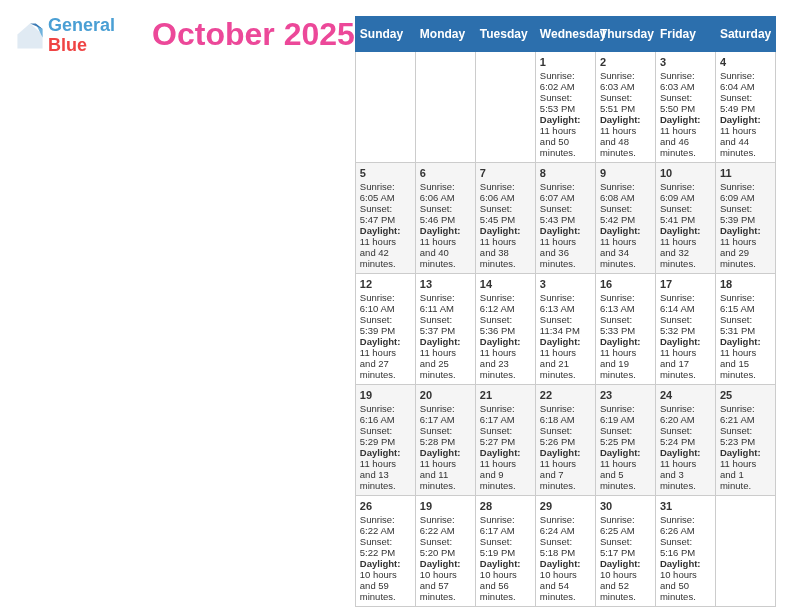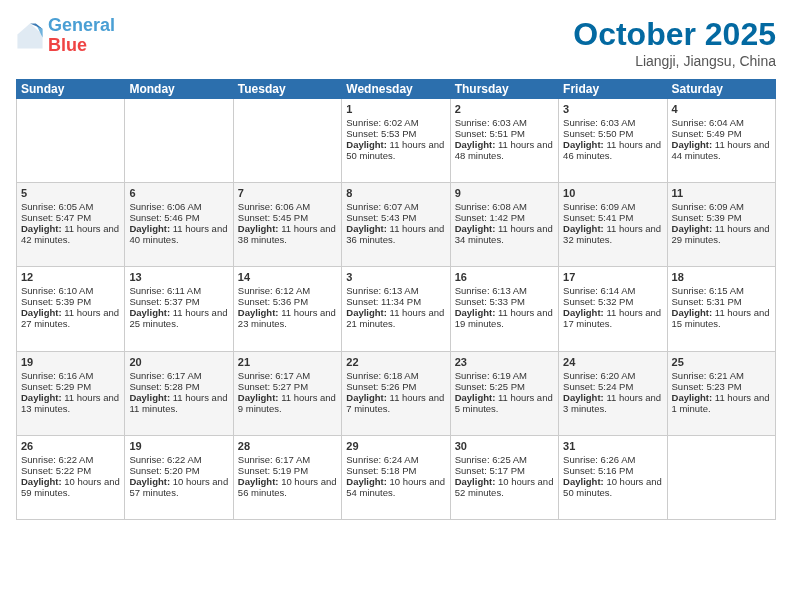--- a/index.html
+++ b/index.html
@@ -8,21 +8,21 @@
       background: #fff;
       width: 792px;
       height: 612px;
       overflow: hidden;
     }
     .page {
       width: 792px;
       height: 536px;
       padding: 16px;
       display: flex;
-      flex-direction: column;
+      flex-direction: row;
     }
     .header {
       display: flex;
       justify-content: space-between;
       align-items: flex-start;
       margin-bottom: 10px;
     }
     .logo {
       display: flex;
       align-items: center;
@@ -40,39 +40,40 @@
     .logo-icon {
       width: 28px;
       height: 28px;
     }
     .title-block {
       text-align: right;
     }
     .month-title {
       font-size: 32px;
       font-weight: bold;
-      color: #0369a1;
+      color: #ec4899;
+      margin-left: 37px;
     }
     .location {
       font-size: 14px;
       color: #555;
     }
     .calendar {
       flex: 1;
       border: 1px solid #ccc;
       border-collapse: collapse;
       width: 100%;
       table-layout: fixed;
     }
     .calendar th {
       background: #2c6fad;
       color: #fff;
       font-size: 12px;
       font-weight: bold;
-      padding: 2px 4px;
+      padding: 10px 4px;
       text-align: left;
       border: 1px solid #2c6fad;
     }
     .calendar td {
       border: 1px solid #ccc;
       vertical-align: top;
       padding: 4px;
       font-size: 9.5px;
       color: #333;
       background: #fff;
@@ -105,21 +106,20 @@
         <polygon points="28,2 38,10 38,22" fill="#4a9fd4" opacity="0.8"></polygon>
         <polygon points="20,2 38,10 28,2" fill="#2c6fad" opacity="0.9"></polygon>
       </svg>
       <div class="logo-text">
         <div><span>General</span></div>
         <div><span style="color:#ef4444">Blue</span></div>
       </div>
     </div>
     <div class="title-block">
       <div class="month-title">October 2025</div>
-      <div class="location">Liangji, Jiangsu, China</div>
     </div>
   </div>
 
   <table class="calendar">
     <thead>
       <tr>
       <th>Sunday</th>
           <th>Monday</th>
           <th>Tuesday</th>
           <th>Wednesday</th>
@@ -136,21 +136,21 @@
           <td><span class="day-num">1</span><span>Sunrise: 6:02 AM</span><br><span>Sunset: 5:53 PM</span><br><span style="font-weight: bold;">Daylight: </span><span> 11 hours and 50 minutes.</span><br></td>
           <td><span class="day-num">2</span><span>Sunrise: 6:03 AM</span><br><span>Sunset: 5:51 PM</span><br><span style="font-weight: bold;">Daylight: </span><span> 11 hours and 48 minutes.</span><br></td>
           <td><span class="day-num">3</span><span>Sunrise: 6:03 AM</span><br><span>Sunset: 5:50 PM</span><br><span style="font-weight: bold;">Daylight: </span><span> 11 hours and 46 minutes.</span><br></td>
           <td><span class="day-num">4</span><span>Sunrise: 6:04 AM</span><br><span>Sunset: 5:49 PM</span><br><span style="font-weight: bold;">Daylight: </span><span> 11 hours and 44 minutes.</span><br></td>
         </tr>
         <tr>
           <td><span class="day-num">5</span><span>Sunrise: 6:05 AM</span><br><span>Sunset: 5:47 PM</span><br><span style="font-weight: bold;">Daylight: </span><span> 11 hours and 42 minutes.</span><br></td>
           <td><span class="day-num">6</span><span>Sunrise: 6:06 AM</span><br><span>Sunset: 5:46 PM</span><br><span style="font-weight: bold;">Daylight: </span><span> 11 hours and 40 minutes.</span><br></td>
           <td><span class="day-num">7</span><span>Sunrise: 6:06 AM</span><br><span>Sunset: 5:45 PM</span><br><span style="font-weight: bold;">Daylight: </span><span> 11 hours and 38 minutes.</span><br></td>
           <td><span class="day-num">8</span><span>Sunrise: 6:07 AM</span><br><span>Sunset: 5:43 PM</span><br><span style="font-weight: bold;">Daylight: </span><span> 11 hours and 36 minutes.</span><br></td>
-          <td><span class="day-num">9</span><span>Sunrise: 6:08 AM</span><br><span>Sunset: 1:42 PM</span><br><span style="font-weight: bold;">Daylight: </span><span> 11 hours and 34 minutes.</span><br></td>
+          <td><span class="day-num">9</span><span>Sunrise: 6:08 AM</span><br><span>Sunset: 5:42 PM</span><br><span style="font-weight: bold;">Daylight: </span><span> 11 hours and 34 minutes.</span><br></td>
           <td><span class="day-num">10</span><span>Sunrise: 6:09 AM</span><br><span>Sunset: 5:41 PM</span><br><span style="font-weight: bold;">Daylight: </span><span> 11 hours and 32 minutes.</span><br></td>
           <td><span class="day-num">11</span><span>Sunrise: 6:09 AM</span><br><span>Sunset: 5:39 PM</span><br><span style="font-weight: bold;">Daylight: </span><span> 11 hours and 29 minutes.</span><br></td>
         </tr>
         <tr>
           <td><span class="day-num">12</span><span>Sunrise: 6:10 AM</span><br><span>Sunset: 5:39 PM</span><br><span style="font-weight: bold;">Daylight: </span><span> 11 hours and 27 minutes.</span><br></td>
           <td><span class="day-num">13</span><span>Sunrise: 6:11 AM</span><br><span>Sunset: 5:37 PM</span><br><span style="font-weight: bold;">Daylight: </span><span> 11 hours and 25 minutes.</span><br></td>
           <td><span class="day-num">14</span><span>Sunrise: 6:12 AM</span><br><span>Sunset: 5:36 PM</span><br><span style="font-weight: bold;">Daylight: </span><span> 11 hours and 23 minutes.</span><br></td>
           <td><span class="day-num">3</span><span>Sunrise: 6:13 AM</span><br><span>Sunset: 11:34 PM</span><br><span style="font-weight: bold;">Daylight: </span><span> 11 hours and 21 minutes.</span><br></td>
           <td><span class="day-num">16</span><span>Sunrise: 6:13 AM</span><br><span>Sunset: 5:33 PM</span><br><span style="font-weight: bold;">Daylight: </span><span> 11 hours and 19 minutes.</span><br></td>
           <td><span class="day-num">17</span><span>Sunrise: 6:14 AM</span><br><span>Sunset: 5:32 PM</span><br><span style="font-weight: bold;">Daylight: </span><span> 11 hours and 17 minutes.</span><br></td>

